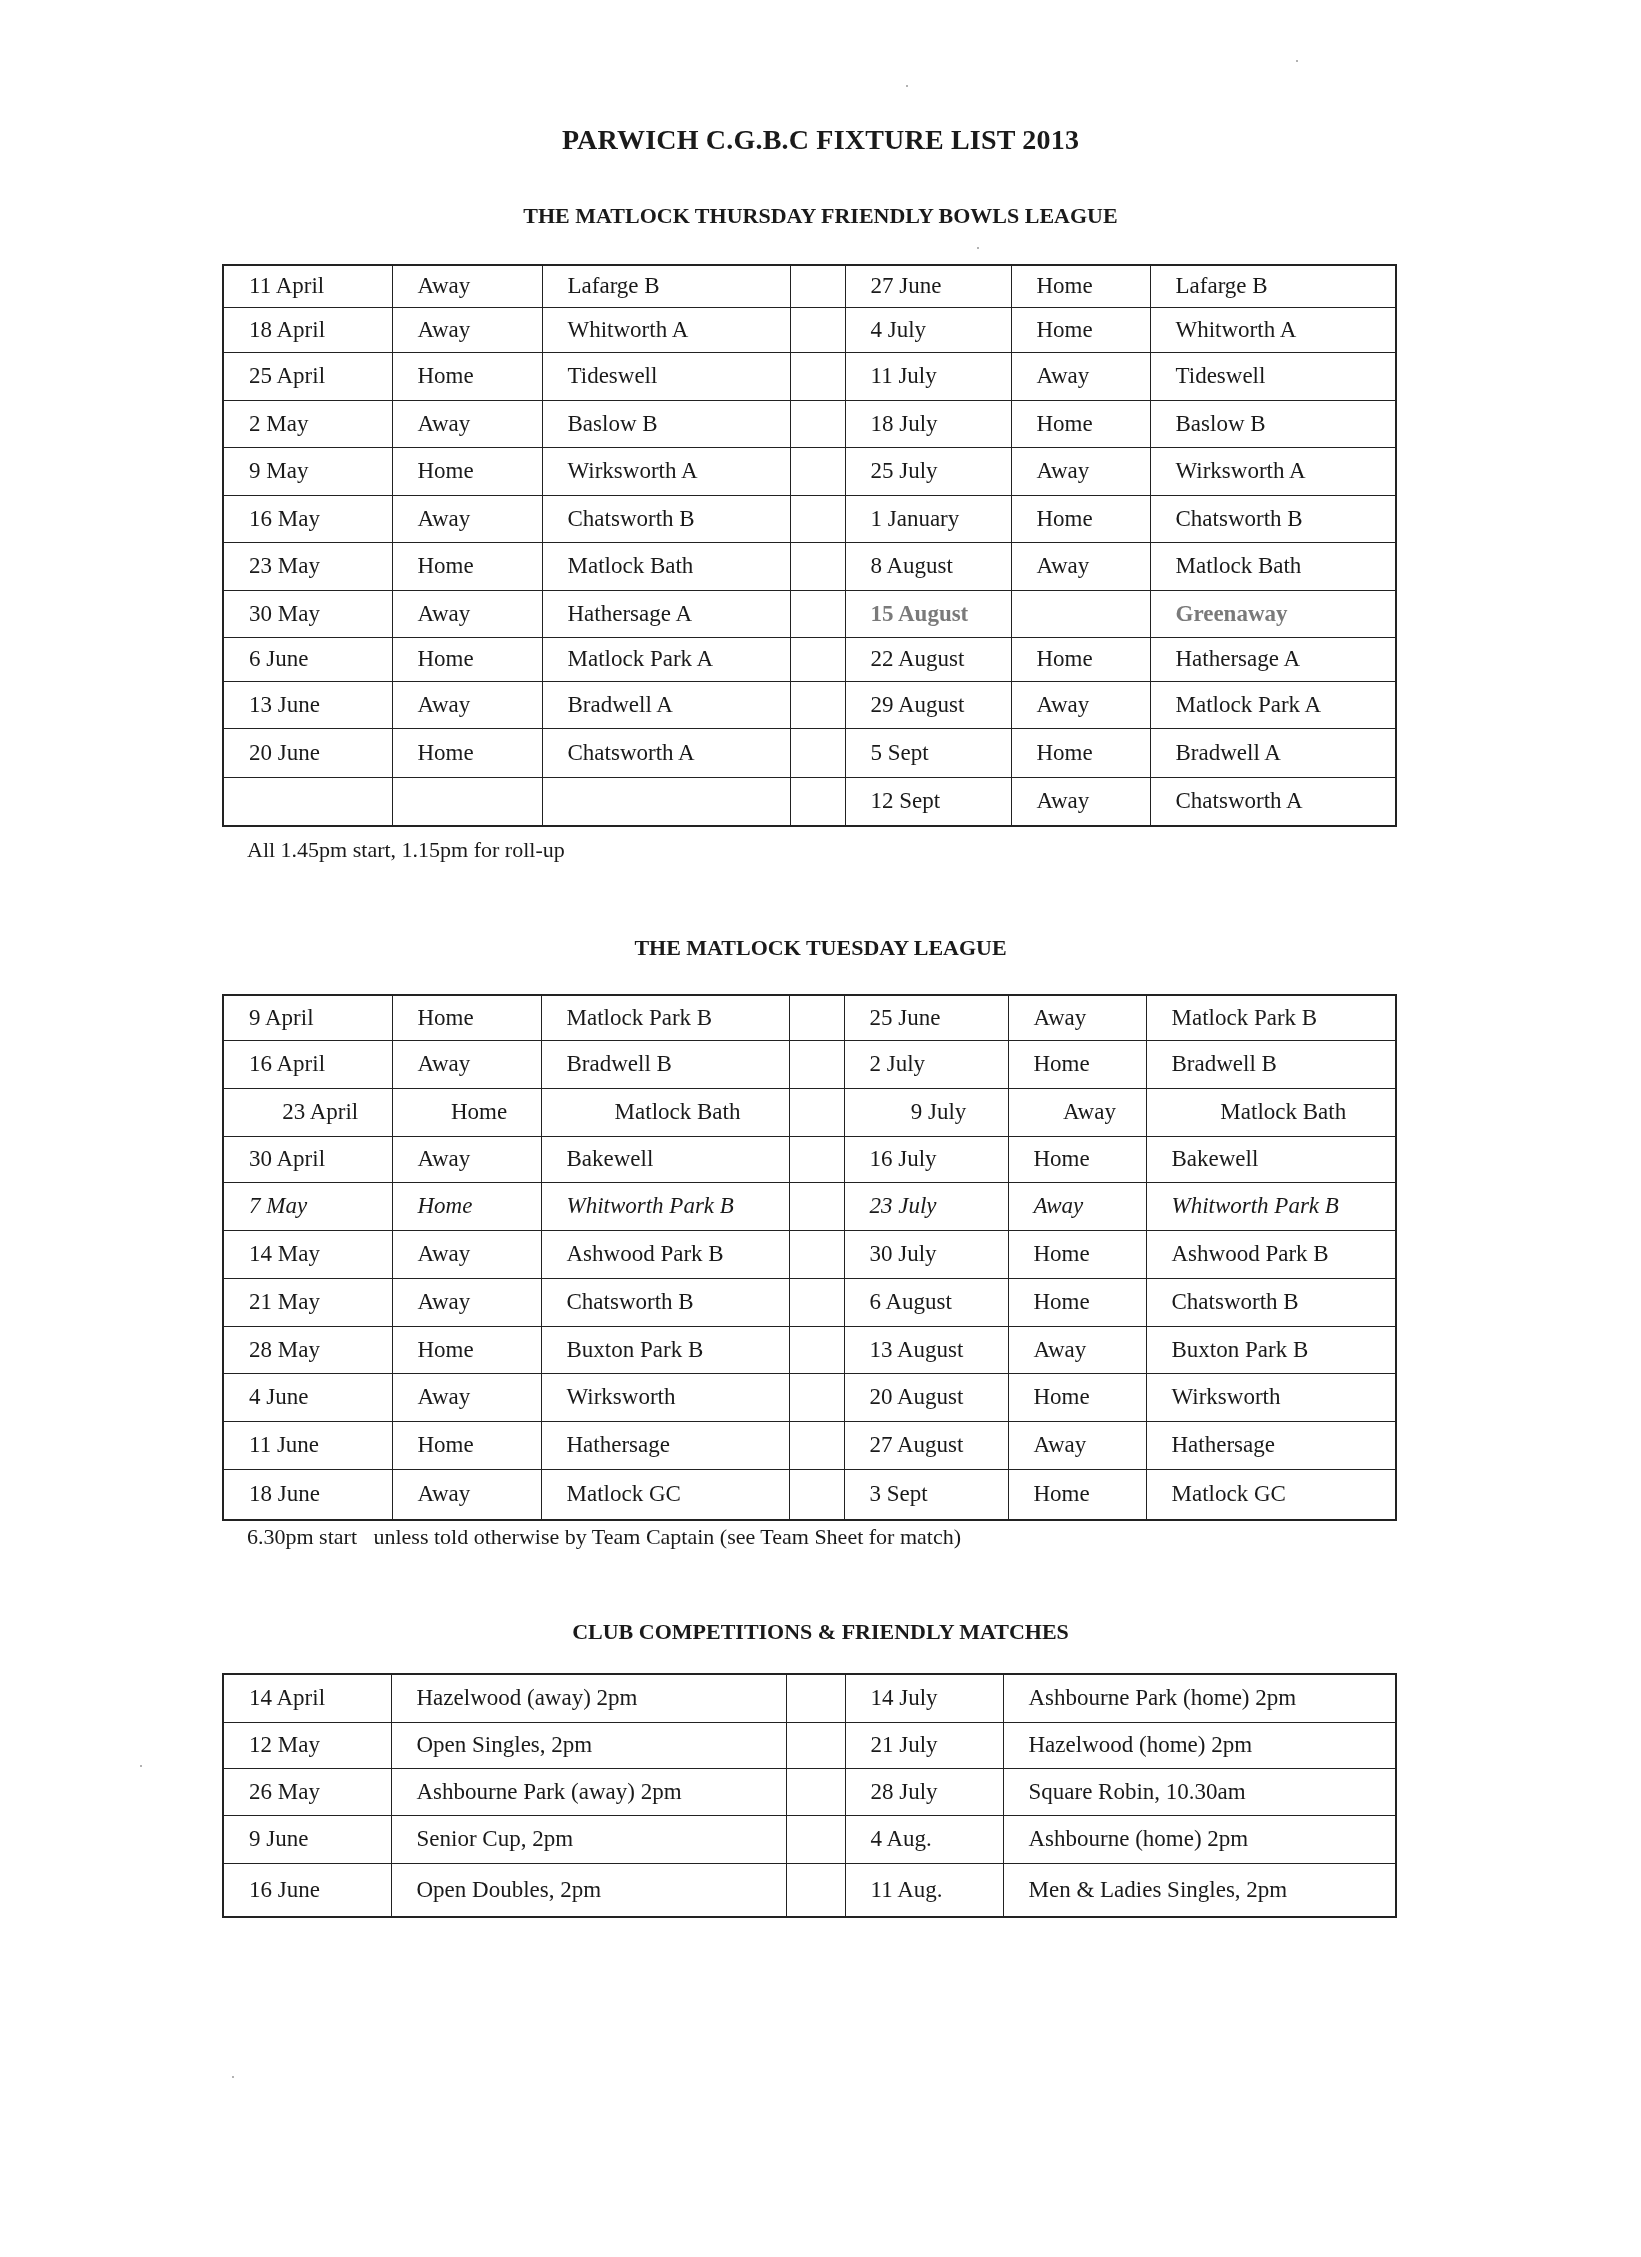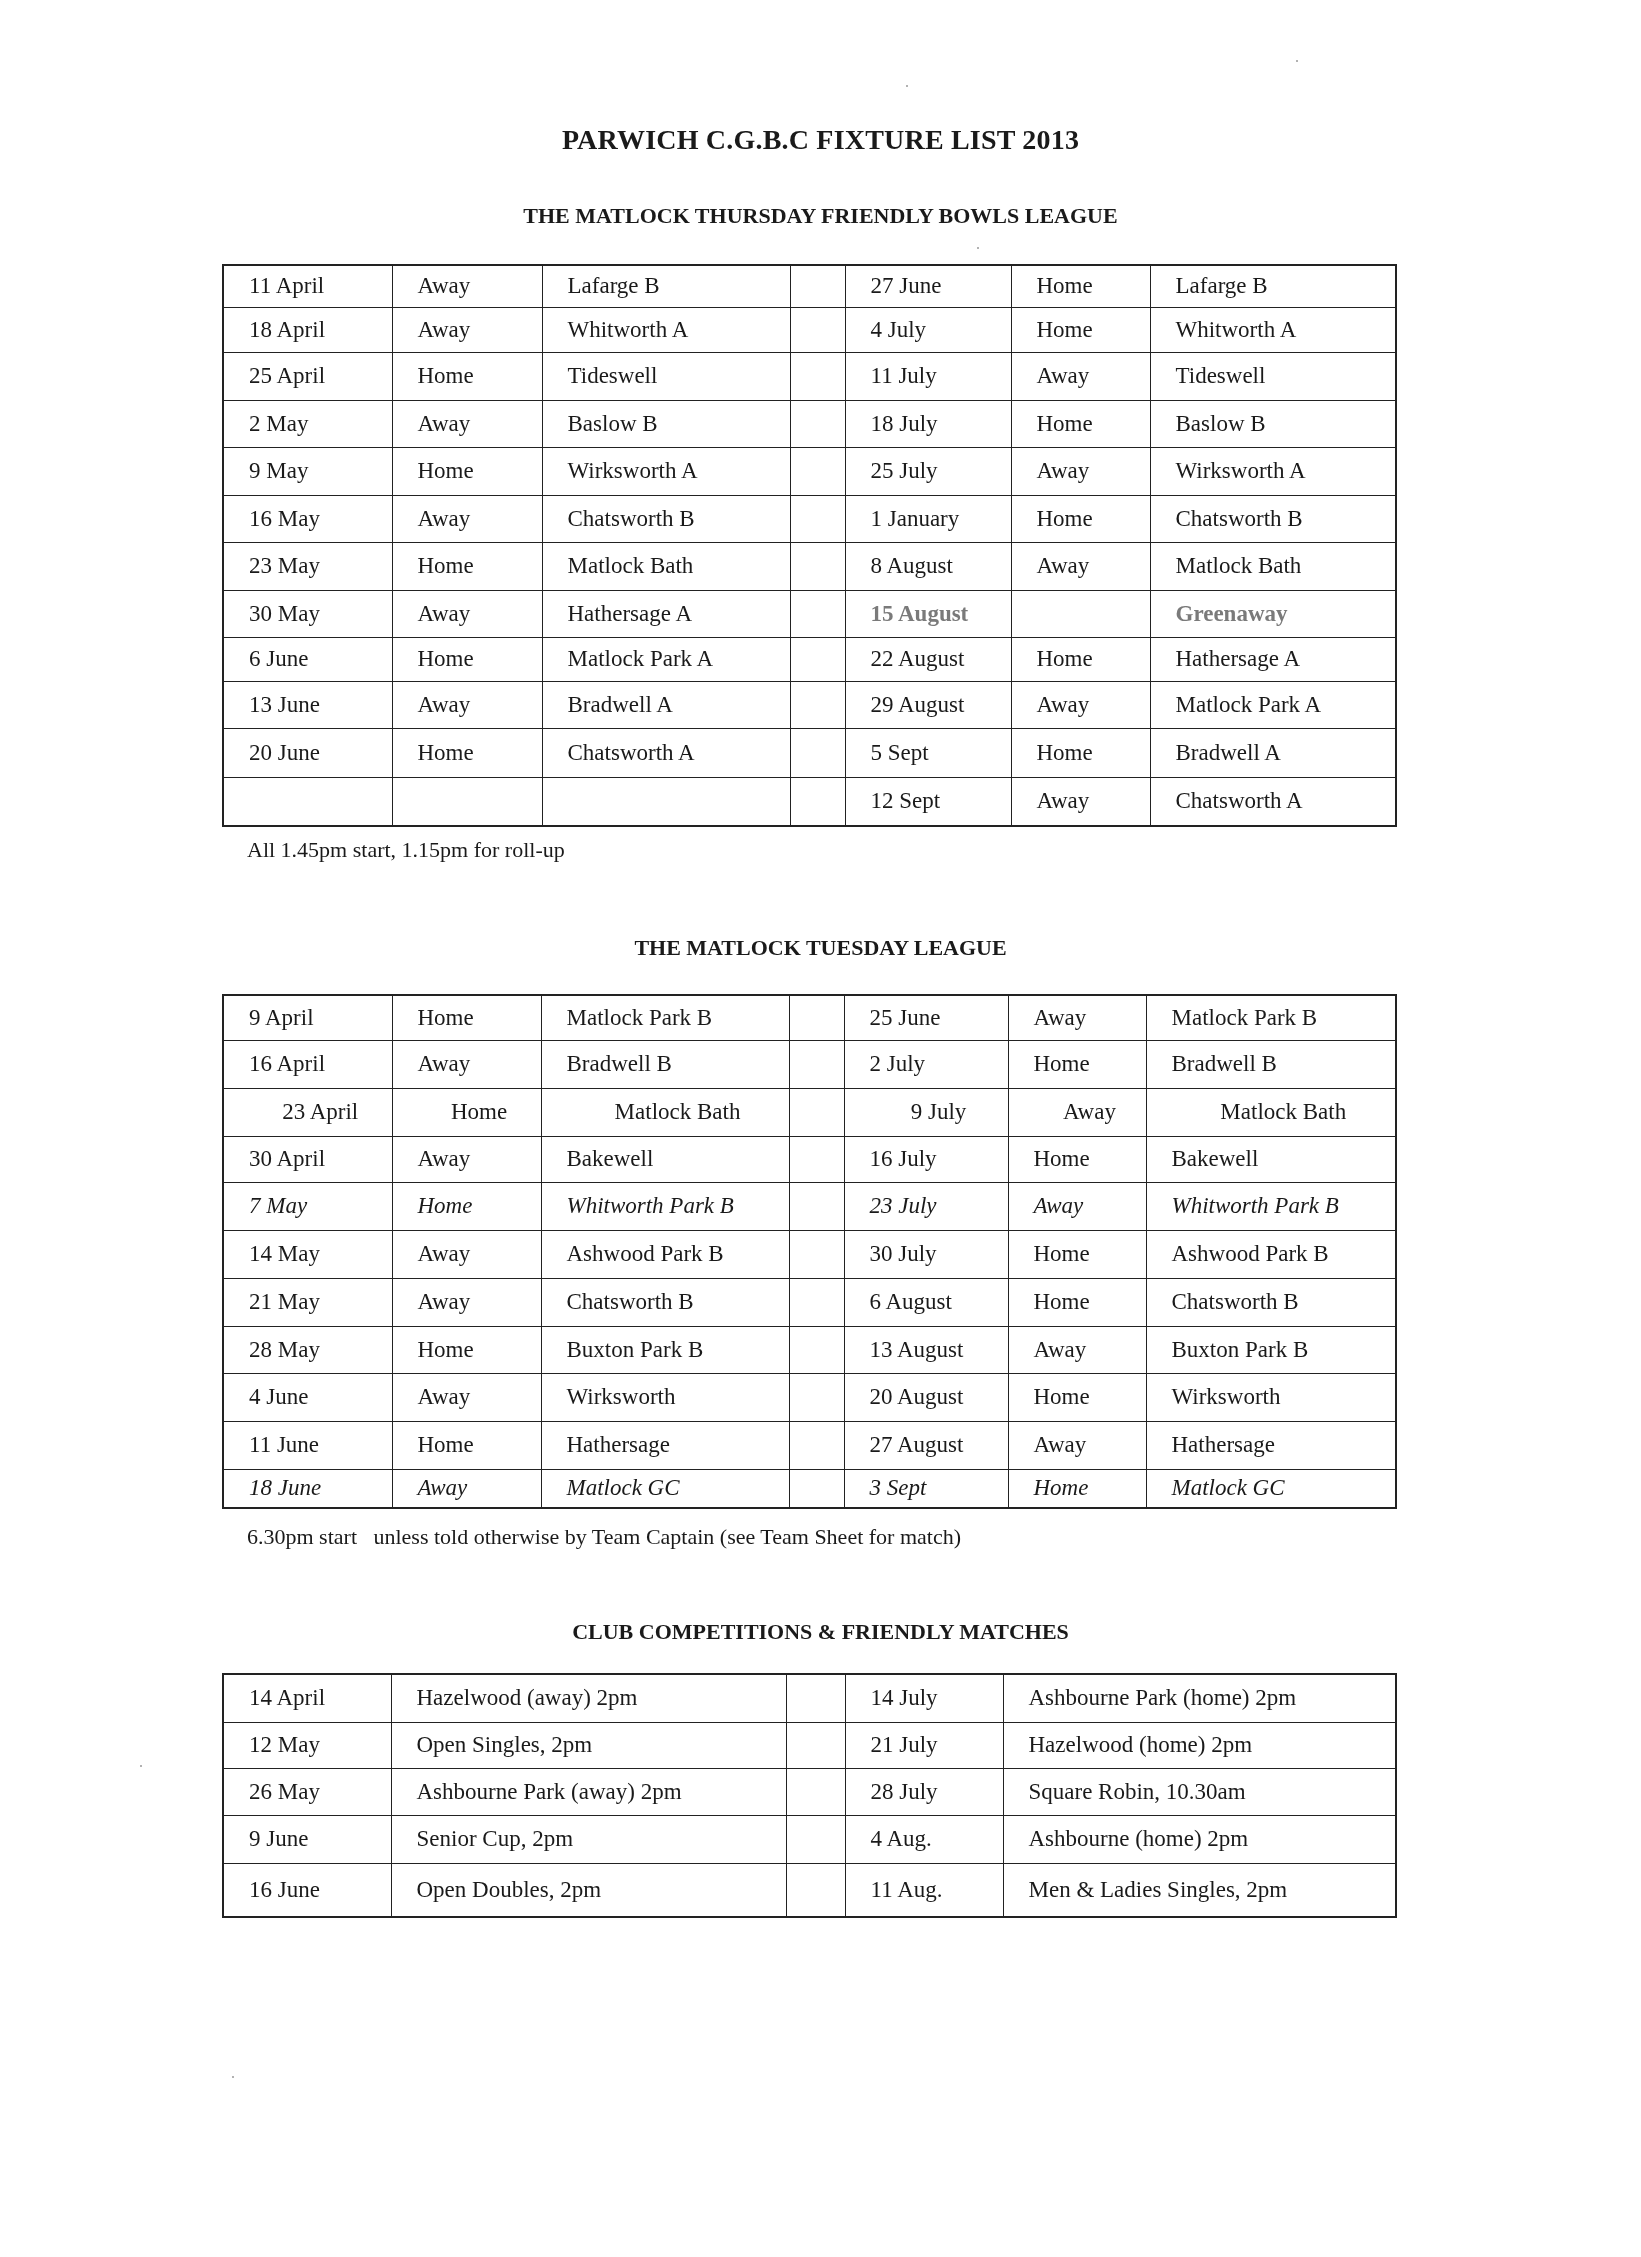--- a/index.html
+++ b/index.html
@@ -255,21 +255,21 @@
       </tr>
       <tr style="height: 48px;">
         <td>11 June</td>
         <td>Home</td>
         <td>Hathersage</td>
         <td></td>
         <td>27 August</td>
         <td>Away</td>
         <td>Hathersage</td>
       </tr>
-      <tr style="height: 39px; font-style: italic;">
+      <tr style="height: 51px;">
         <td>18 June</td>
         <td>Away</td>
         <td>Matlock GC</td>
         <td></td>
         <td>3 Sept</td>
         <td>Home</td>
         <td>Matlock GC</td>
       </tr>
     </tbody>
 </table>

